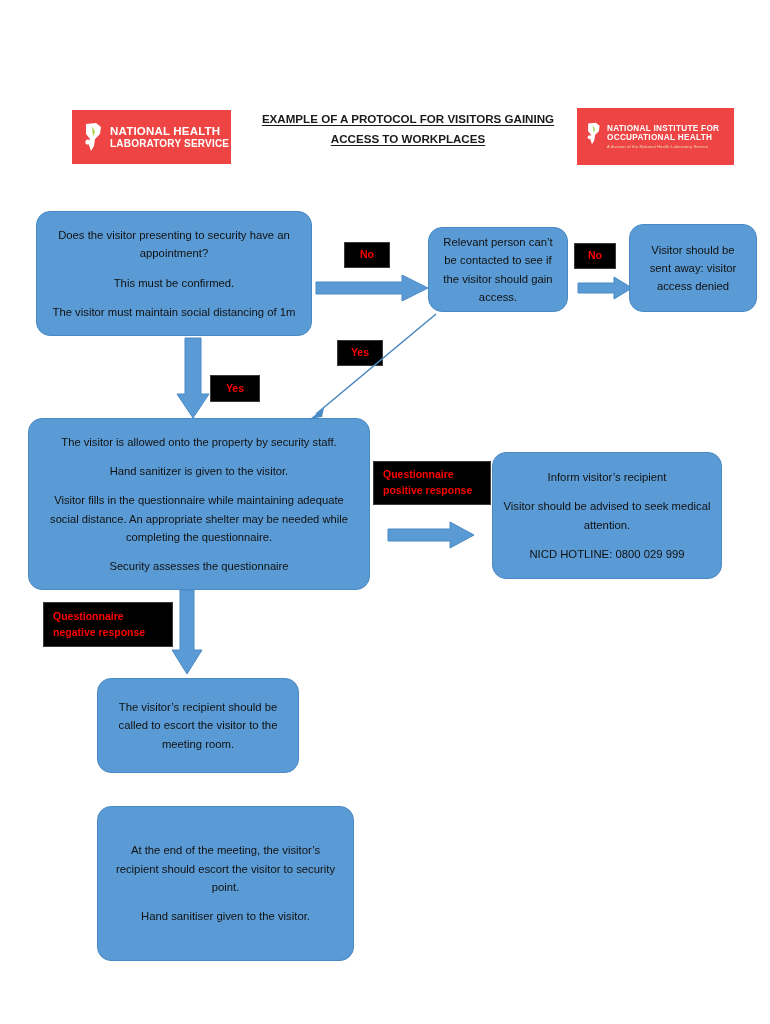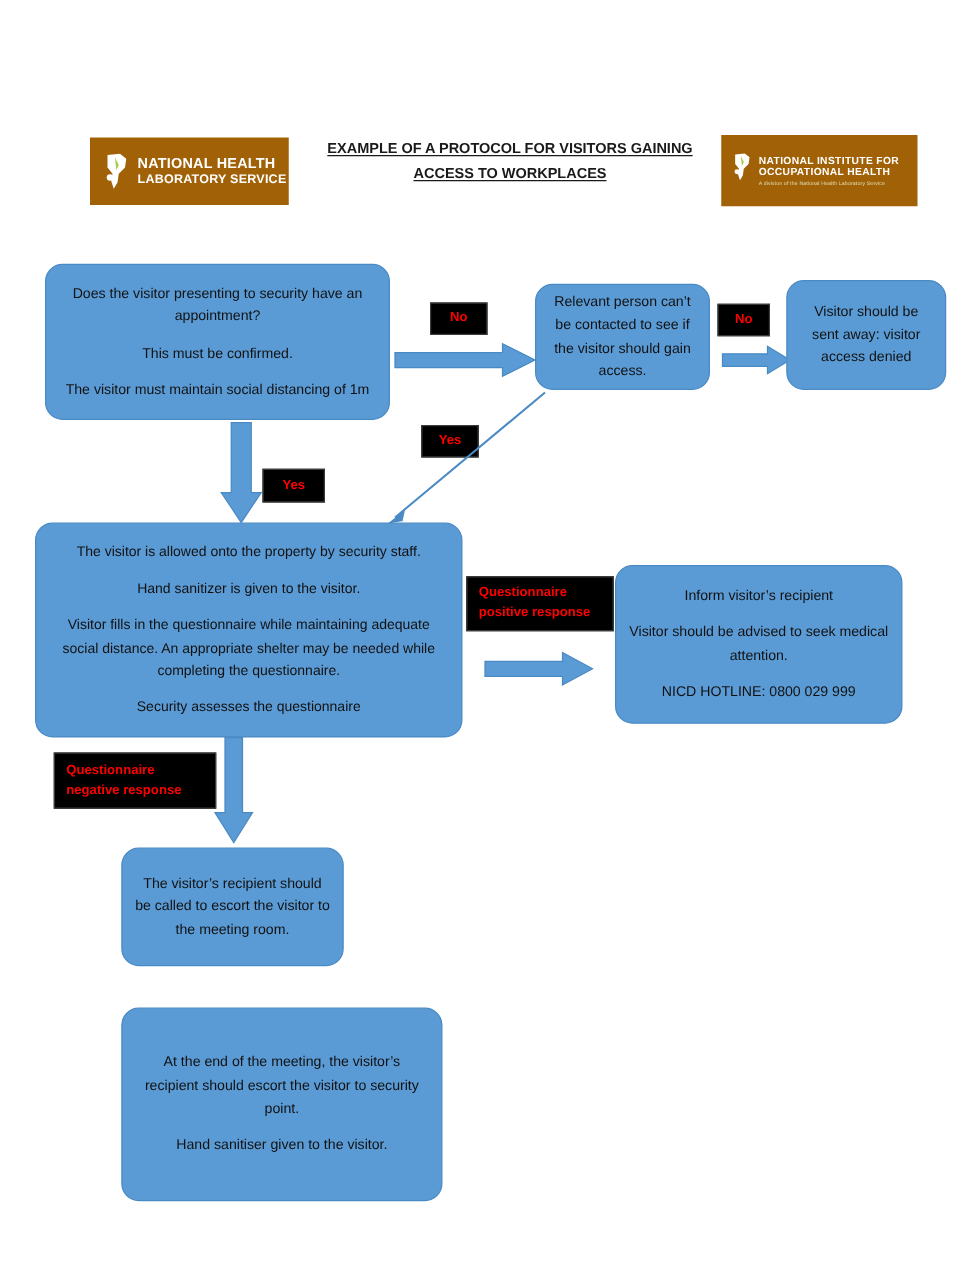--- a/index.html
+++ b/index.html
@@ -15,21 +15,21 @@
     position: relative;
     width: 770px;
     height: 1024px;
     background: #ffffff;
     overflow: hidden;
   }
 
   
   .logo {
     position: absolute;
-    background: #a16207;
+    background: #ef4444;
     box-sizing: border-box;
     display: flex;
     align-items: center;
   }
   .logo-left {
     left: 72px;
     top: 110px;
     width: 159px;
     height: 54px;
     padding-left: 10px;
@@ -271,21 +271,21 @@
     <div>Questionnaire</div>
     <div>negative response</div>
   </div>
 
   <div class="arrow" style="left:172px; top:590px; width:30px; height:84px;">
     <svg width="30" height="84" viewBox="0 0 30 84">
       <polygon points="8,0 22,0 22,60 30,60 15,84 0,60 8,60" fill="#5B9BD5" stroke="#4A8AC4" stroke-width="1"></polygon>
     </svg>
   </div>
 
-  <div class="node" style="left:97px; top:678px; width:178px; height:95px;">
+  <div class="node" style="left:97px; top:678px; width:202px; height:95px;">
     <p>The visitor’s recipient should be called to escort the visitor to the meeting room.</p>
   </div>
 
   <div class="node" style="left:97px; top:806px; width:257px; height:155px;">
     <p>At the end of the meeting, the visitor’s recipient should escort the visitor to security point.</p>
     <p>Hand sanitiser given to the visitor.</p>
   </div>
 
 </div>
 

